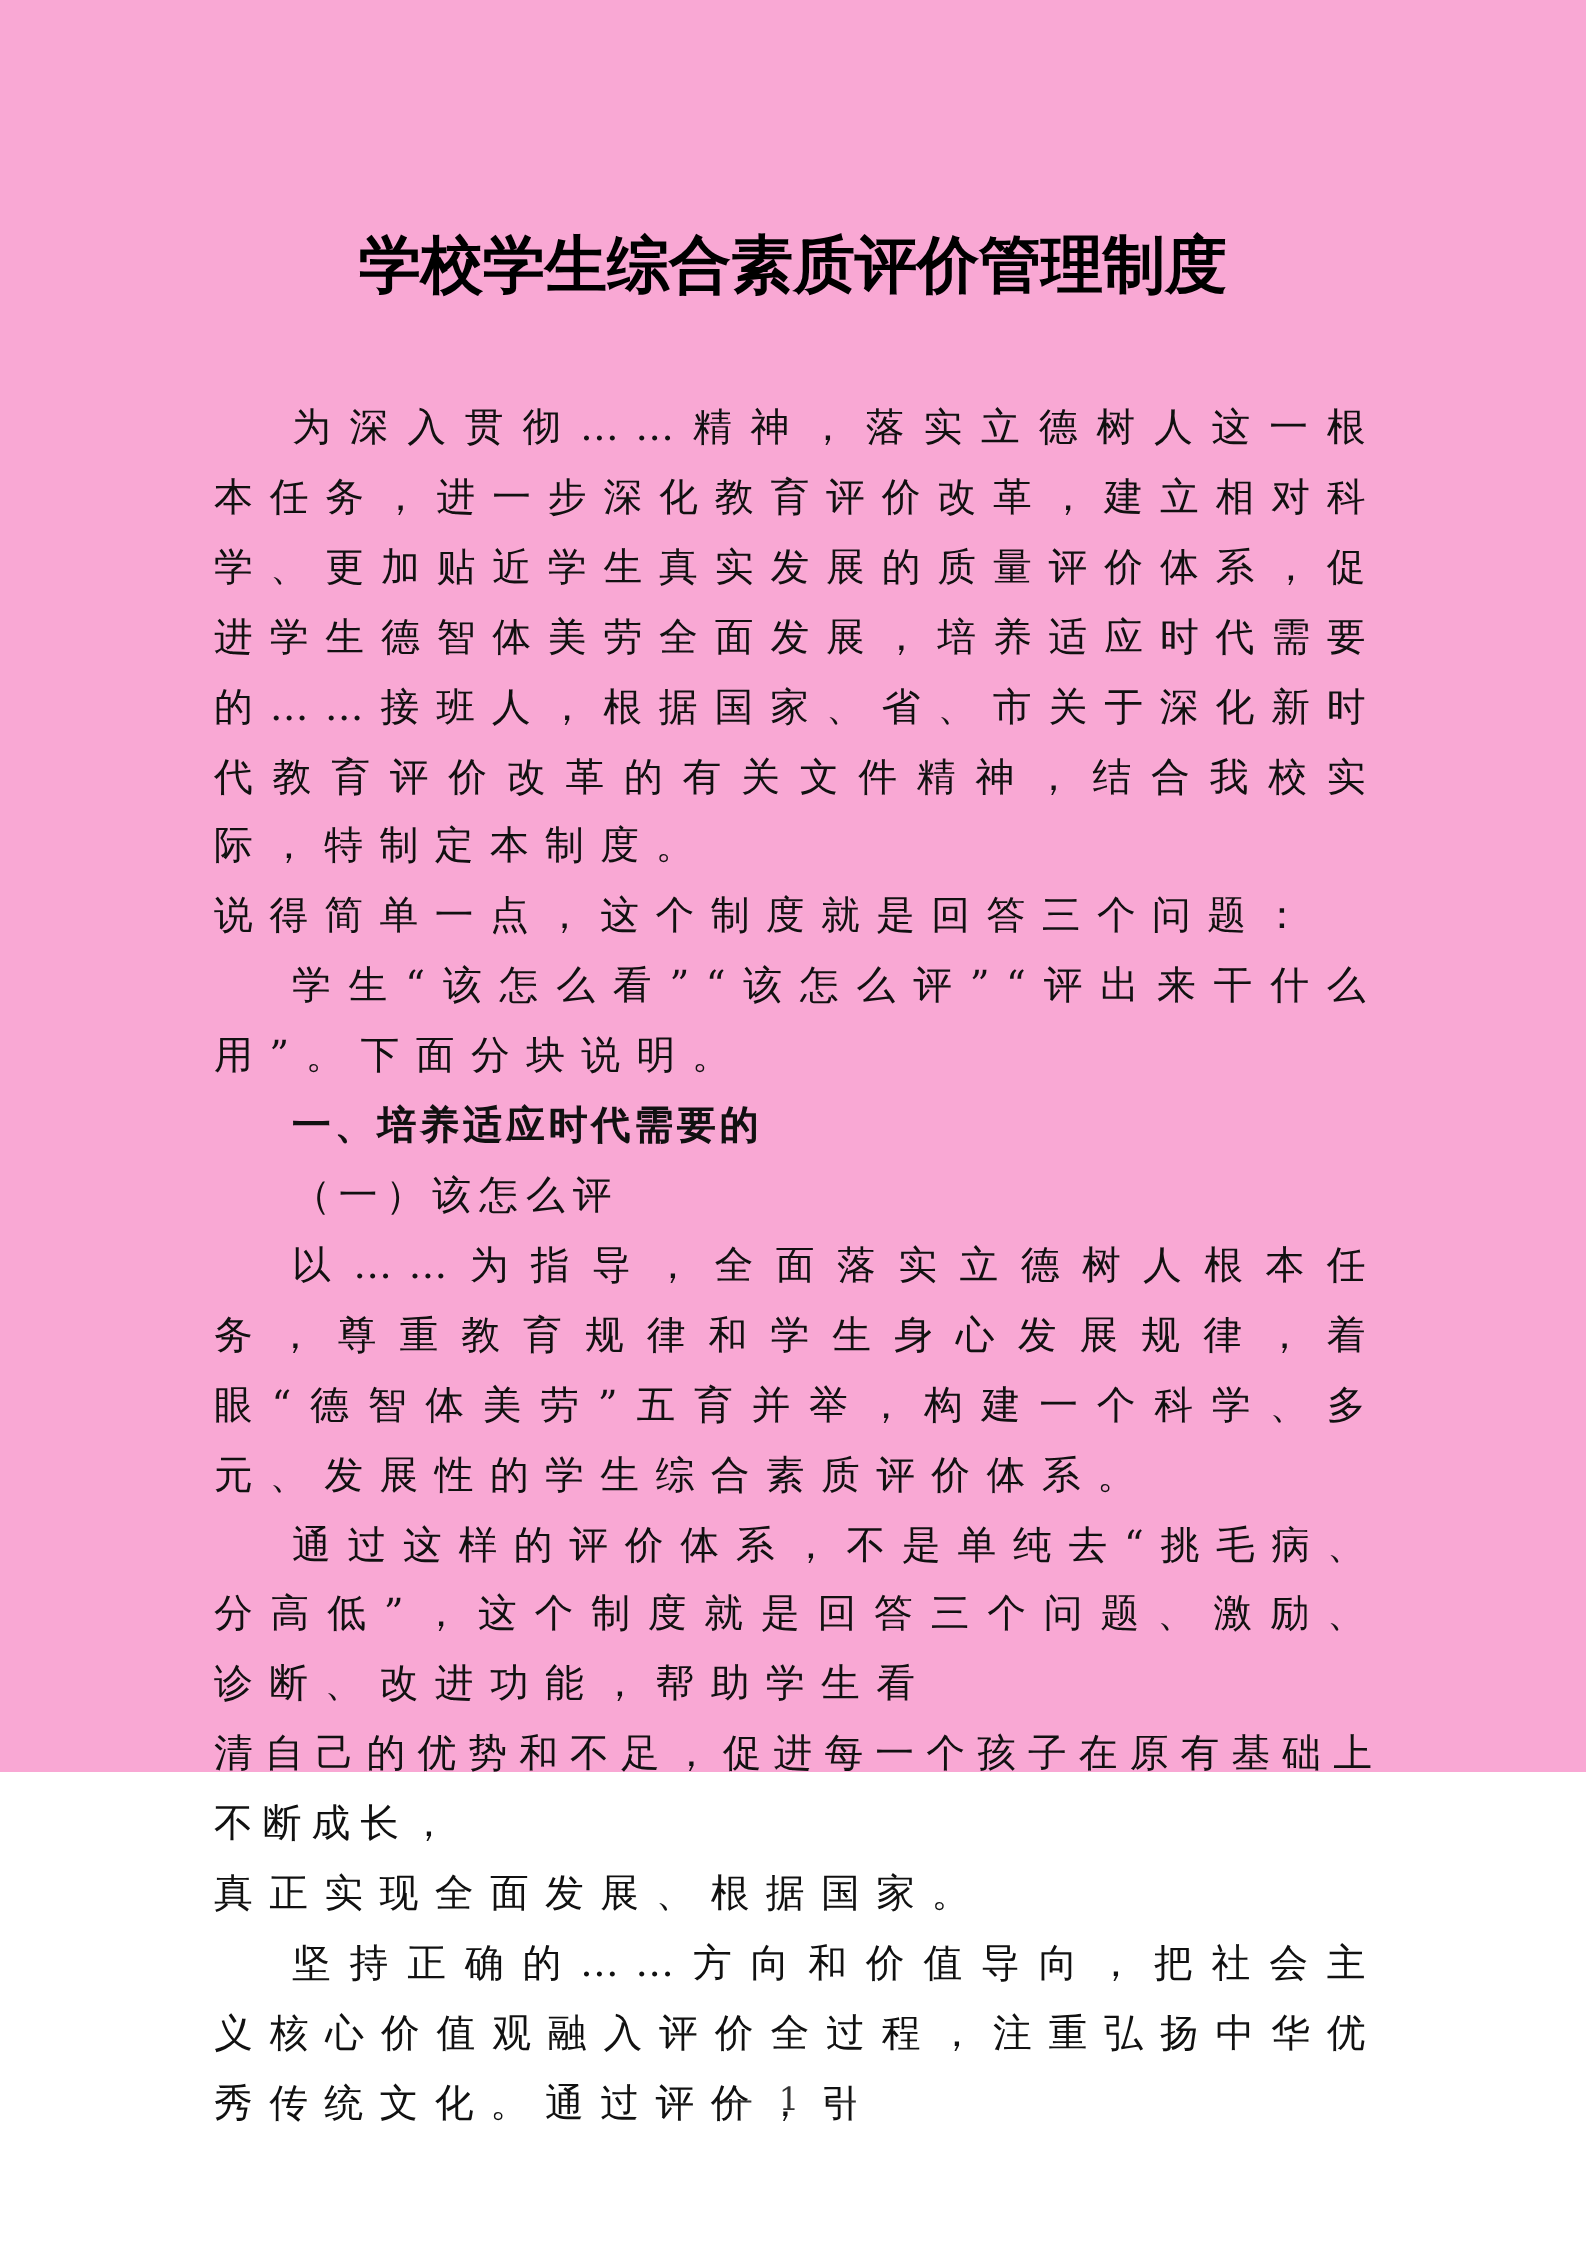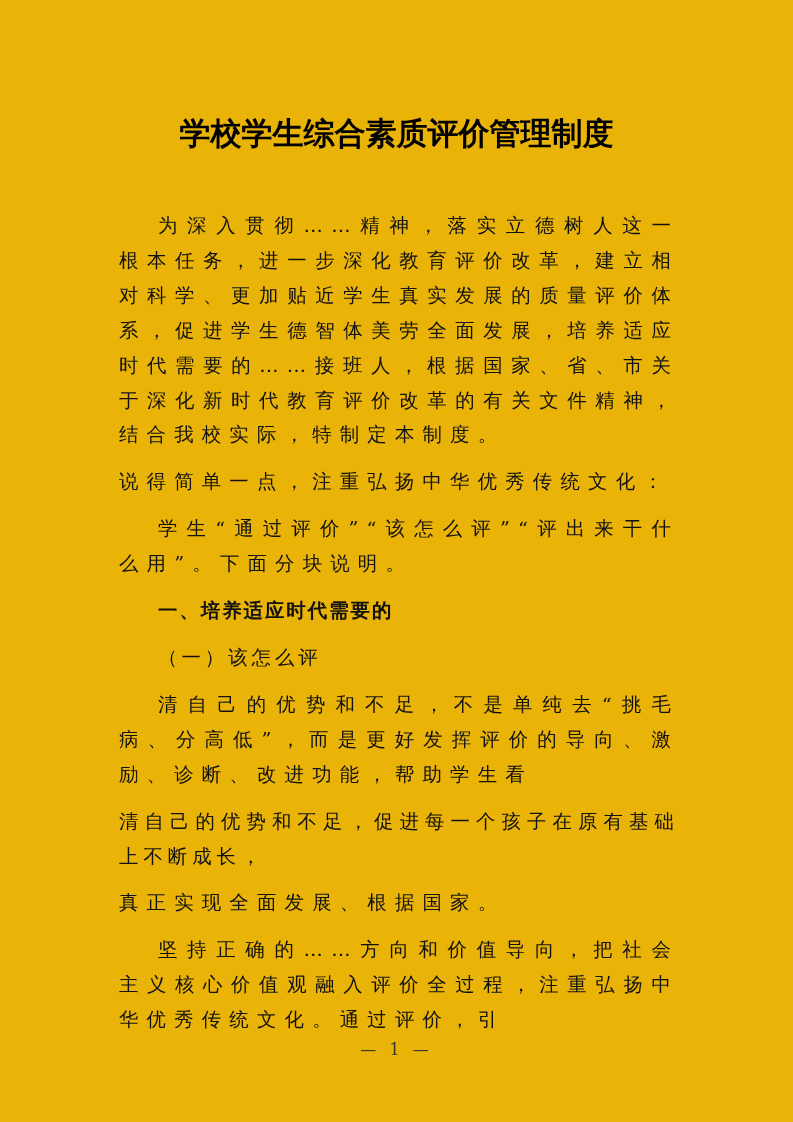--- a/index.html
+++ b/index.html
@@ -1,50 +1,51 @@
 <!DOCTYPE html>
 <html><head>
 <meta charset="utf-8">
 <style>
   html, body { margin: 0; padding: 0; background: #ffffff; }
   body { width: 793px; height: 1122px; position: relative; overflow: hidden; }
-  .page { position: absolute; left: 0; top: 0; width: 793px; height: 1122px; background: #eab308; text-decoration: underline; }
+  .page { position: absolute; left: 0; top: 0; width: 793px; height: 886px; background: #f9a8d4; text-decoration: underline; }
   .title {
     position: absolute; left: 0; top: 111px; width: 793px; text-align: center;
     font-family: "DejaVu Sans", sans-serif; font-weight: bold; font-size: 31px;
     color: #000; letter-spacing: 0px; line-height: 44px;
   }
   .body {
     position: absolute; left: 107px; top: 197px; width: 584px;
     font-family: "DejaVu Serif", serif; font-size: 19.4px; color: #111;
     line-height: 34.9px; letter-spacing: 8.2px;
   }
-  .body p { margin: 12px; text-align: justify; text-align-last: left; }
+  .body p { margin: 0; text-align: justify; text-align-last: left; }
   .indent { text-indent: 39px; }
   .h1 { font-family: "DejaVu Sans", sans-serif; font-weight: bold; text-indent: 39px; letter-spacing: 2px; }
   .h2 { text-indent: 39px; letter-spacing: 4px; }
   .tight { letter-spacing: 5px; }
   .footer {
     position: absolute; left: 0; top: 1040px; width: 793px; text-align: center;
     font-family: "DejaVu Serif", serif; font-size: 16px; color: #333; letter-spacing: 4px;
   }
 </style>
 </head>
 <body>
 
 <div class="page">
   <div class="title">学校学生综合素质评价管理制度</div>
 
   <div class="body">
     <p class="indent">为深入贯彻……精神，落实立德树人这一根本任务，进一步深化教育评价改革，建立相对科学、更加贴近学生真实发展的质量评价体系，促进学生德智体美劳全面发展，培养适应时代需要的……接班人，根据国家、省、市关于深化新时代教育评价改革的有关文件精神，结合我校实际，特制定本制度。</p>
-    <p>说得简单一点，注重弘扬中华优秀传统文化：</p>
-    <p class="indent">学生“通过评价”“该怎么评”“评出来干什么用”。下面分块说明。</p>
+    <p>说得简单一点，这个制度就是回答三个问题：</p>
+    <p class="indent">学生“该怎么看”“该怎么评”“评出来干什么用”。下面分块说明。</p>
     <p class="h1">一、培养适应时代需要的</p>
     <p class="h2">（一）该怎么评</p>
-    <p class="indent">清自己的优势和不足，不是单纯去“挑毛病、分高低”，而是更好发挥评价的导向、激励、诊断、改进功能，帮助学生看</p>
+    <p class="indent">以……为指导，全面落实立德树人根本任务，尊重教育规律和学生身心发展规律，着眼“德智体美劳”五育并举，构建一个科学、多元、发展性的学生综合素质评价体系。</p>
+    <p class="indent">通过这样的评价体系，不是单纯去“挑毛病、分高低”，这个制度就是回答三个问题、激励、诊断、改进功能，帮助学生看</p>
     <p class="tight">清自己的优势和不足，促进每一个孩子在原有基础上不断成长，</p>
     <p>真正实现全面发展、根据国家。</p>
     <p class="indent">坚持正确的……方向和价值导向，把社会主义核心价值观融入评价全过程，注重弘扬中华优秀传统文化。通过评价，引</p>
 
   </div>
 
   <div class="footer">— 1 —</div>
 </div>
 
 </body></html>

